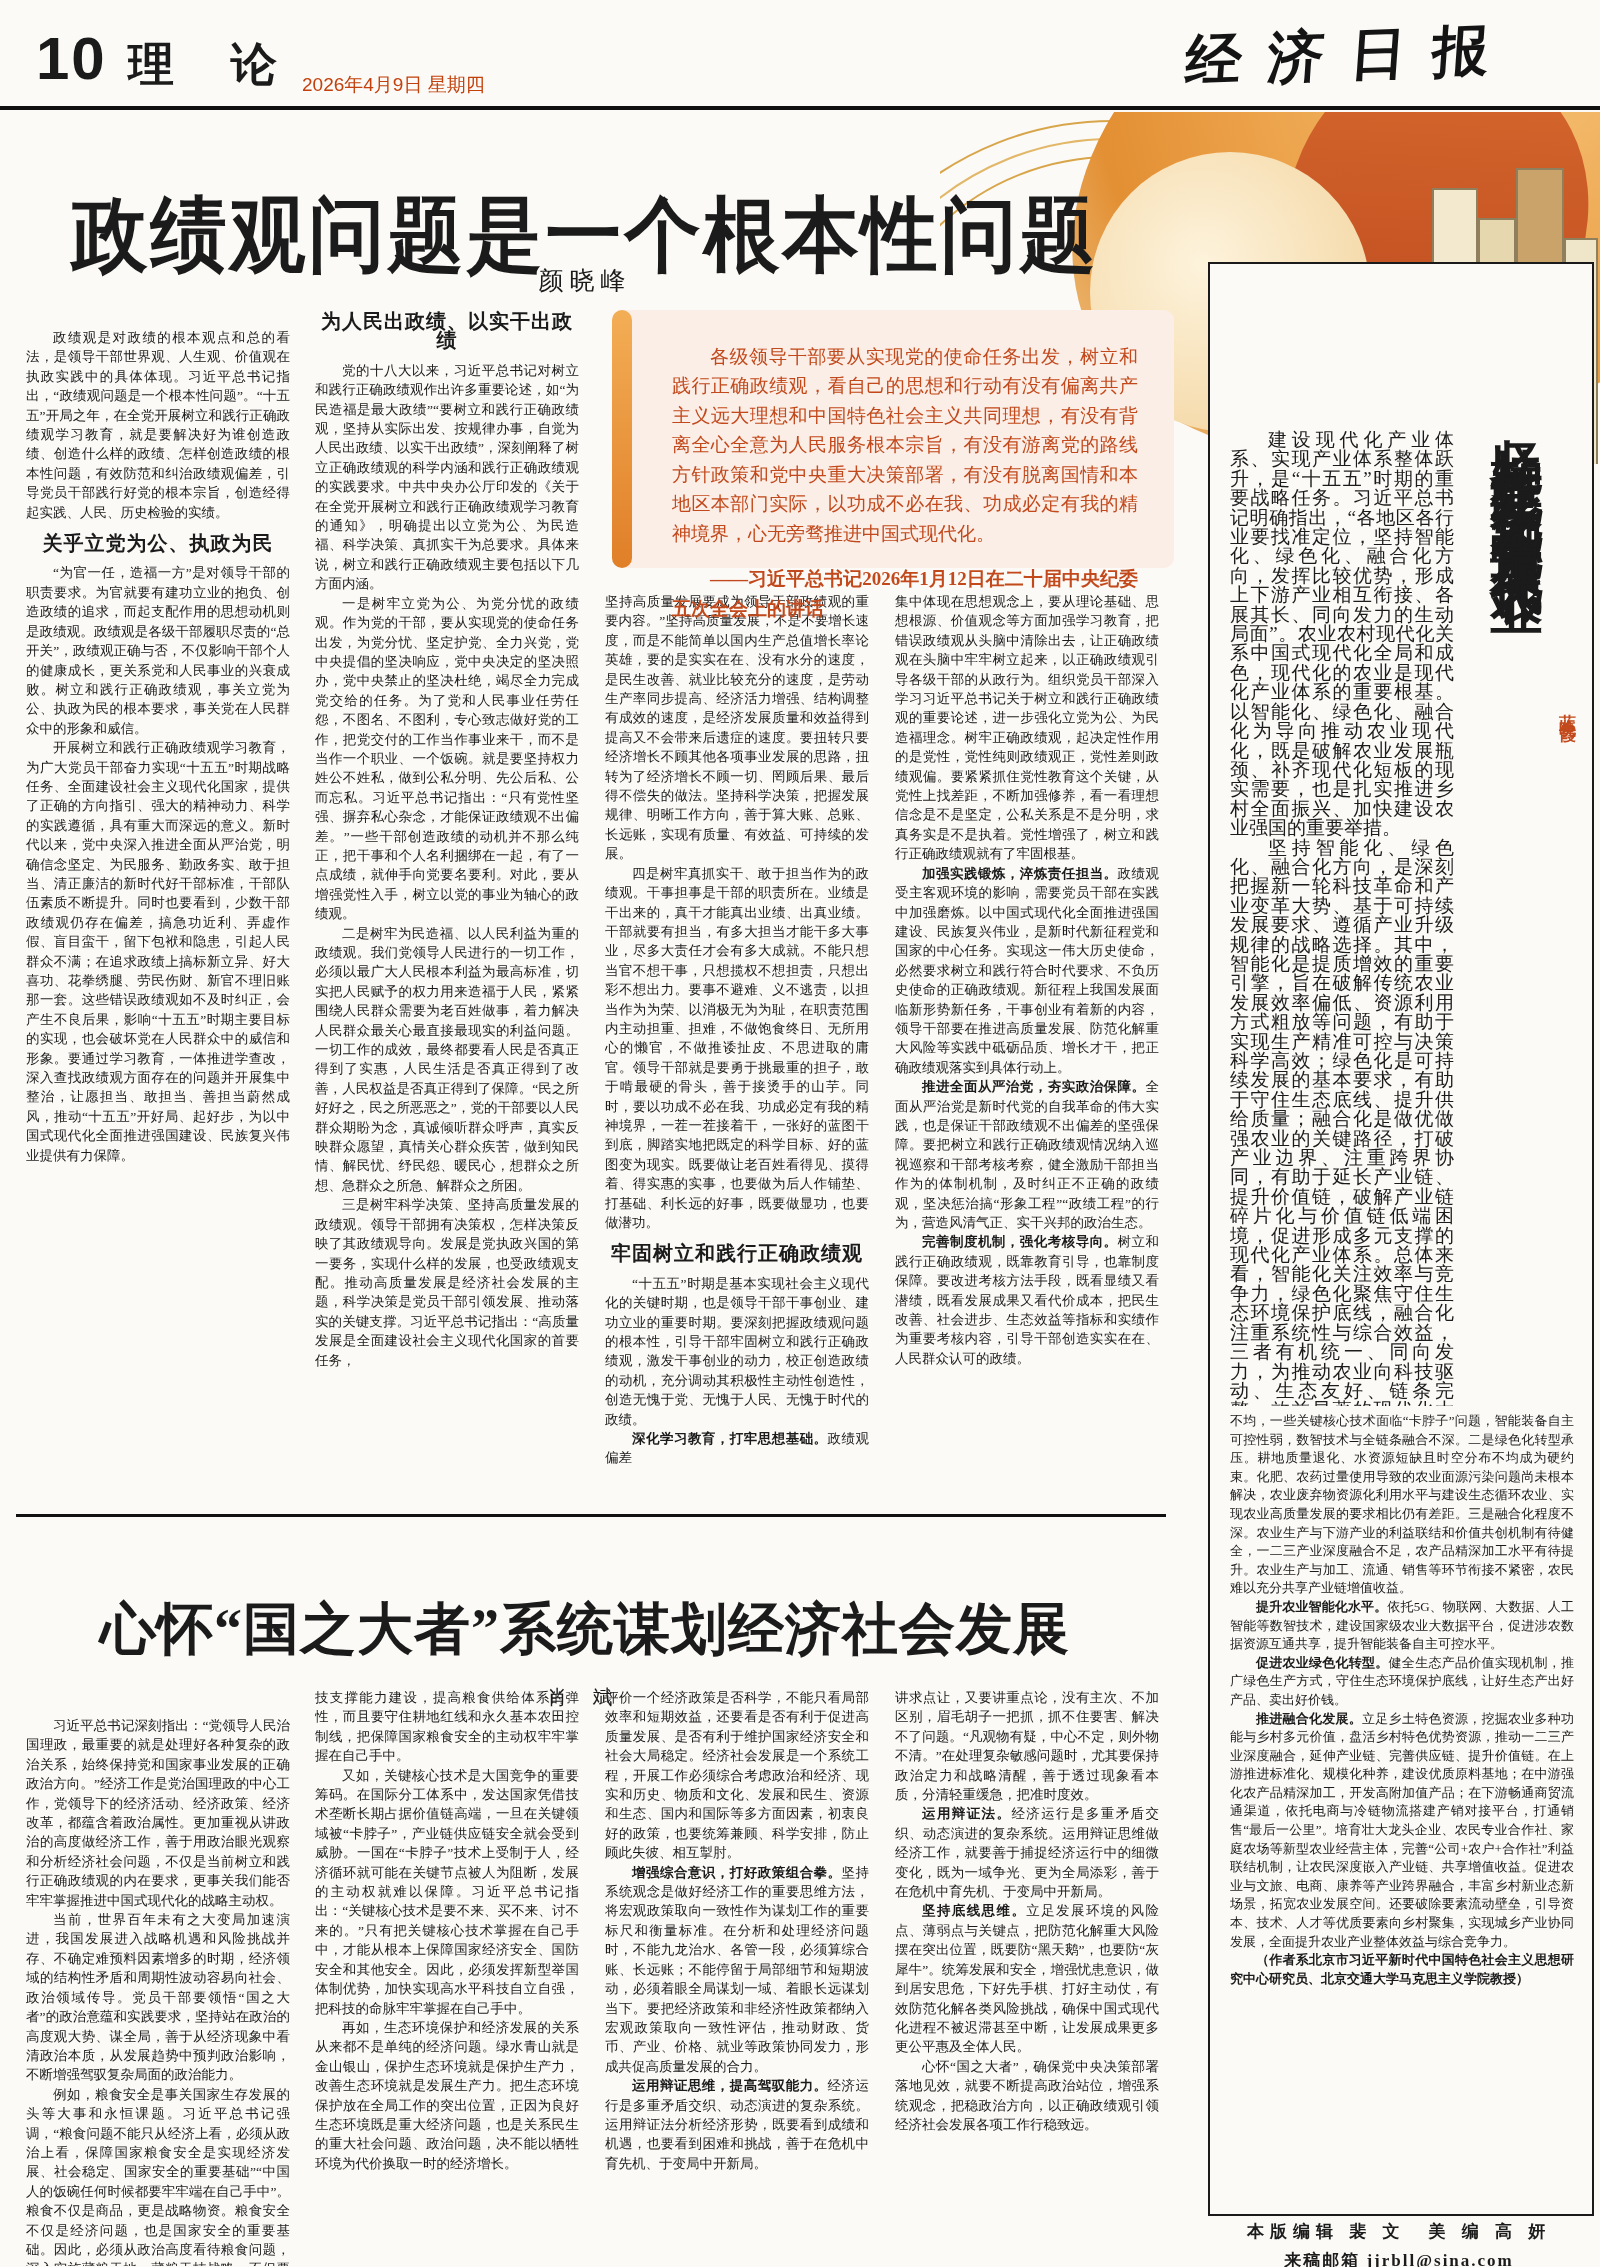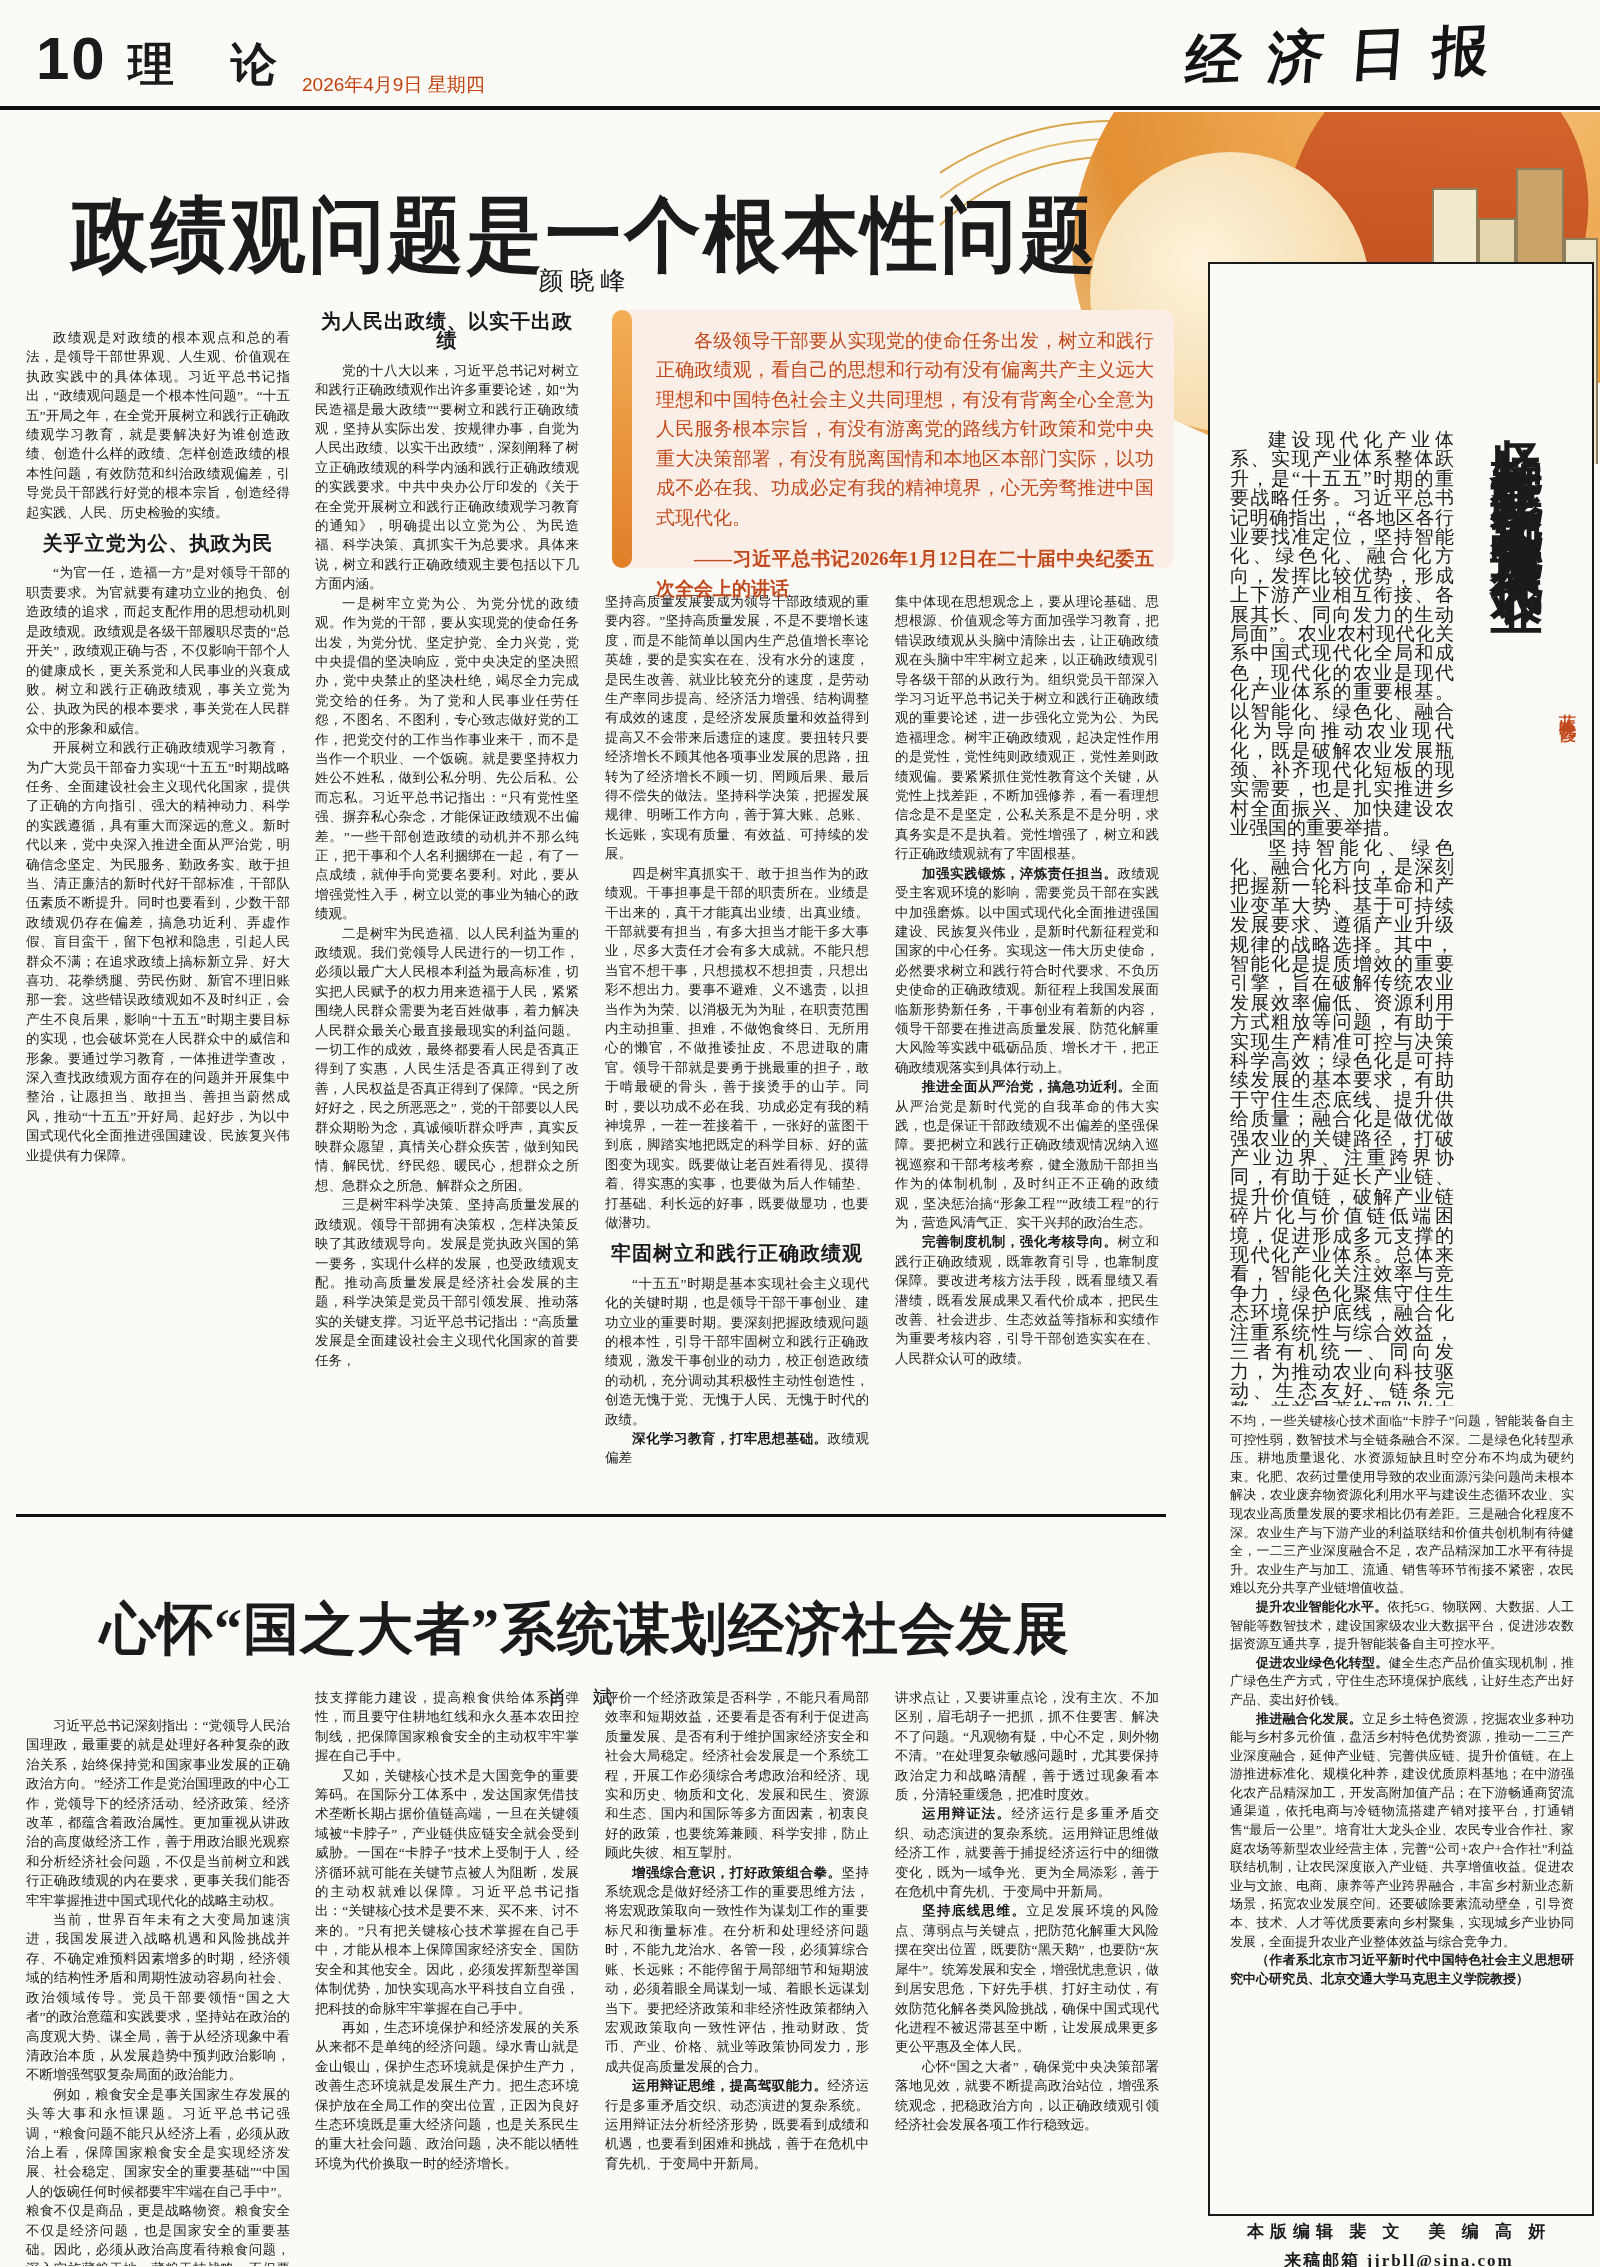--- a/index.html
+++ b/index.html
@@ -38,21 +38,21 @@
   .para{margin:0;text-indent:2em;}
   .para.noind{text-indent:0;}
   .para b{font-family:"Liberation Sans",sans-serif;font-weight:700;}
   .subhead{margin:12px 0 10px 0;text-align:center;font-family:"Liberation Sans",sans-serif;font-size:20px;font-weight:900;letter-spacing:1px;}
   .author-note{font-weight:700;}
   .qspacer{height:292px;}
   
   .quote{left:612px;top:310px;width:562px;height:258px;background:#fbeee6;border-radius:10px;z-index:6;}
   .qbar{position:absolute;left:0;top:0;width:20px;height:258px;border-radius:14px;background:linear-gradient(180deg,#f3ae55,#e07f28);}
   .qtext{position:absolute;left:44px;top:16px;width:498px;color:#c2491c;font-size:19px;line-height:1.55;text-align:justify;}
-  .qtext p{margin:0;text-indent:2em;}
+  .qtext p{margin:16px;text-indent:2em;}
   .qtext .attr{margin-top:12px;font-weight:700;}
   
   .seprule{left:16px;top:1514px;width:1150px;height:3px;background:#101010;}
   .title2{left:0;top:1546px;width:1170px;text-align:center;font-size:56px;font-weight:700;letter-spacing:1px;}
   .byline2{left:0;top:1636px;width:1170px;text-align:center;font-size:20px;letter-spacing:10px;margin-top:48px;}
   .col2r{top:1688px;height:550px;overflow:hidden;text-align:justify;font-size:13.5px;line-height:19.4px;}
   
   .sbox{left:1208px;top:262px;width:382px;height:1950px;border:2px solid #1a1a1a;background:#fbfaf7;z-index:2;}
   .s-intro{left:1230px;top:430px;width:224px;height:976px;overflow:hidden;text-align:justify;font-size:19px;line-height:19.4px;z-index:4;}
   .s-vtitle{left:1482px;top:398px;height:1020px;writing-mode:vertical-rl;text-orientation:upright;font-family:"Liberation Sans",sans-serif;font-size:52px;font-weight:900;letter-spacing:9px;z-index:4;}
@@ -112,21 +112,21 @@
       <h3 class="subhead">牢固树立和践行正确政绩观</h3>
       <p class="para">“十五五”时期是基本实现社会主义现代化的关键时期，也是领导干部干事创业、建功立业的重要时期。要深刻把握政绩观问题的根本性，引导干部牢固树立和践行正确政绩观，激发干事创业的动力，校正创造政绩的动机，充分调动其积极性主动性创造性，创造无愧于党、无愧于人民、无愧于时代的政绩。</p>
       <p class="para"><b>深化学习教育，打牢思想基础。</b>政绩观偏差</p>
     </div>
   </div>
 <div class="abs col c4">
     <div class="qspacer"></div>
     <div>
       <p class="para noind">集中体现在思想观念上，要从理论基础、思想根源、价值观念等方面加强学习教育，把错误政绩观从头脑中清除出去，让正确政绩观在头脑中牢牢树立起来，以正确政绩观引导各级干部的从政行为。组织党员干部深入学习习近平总书记关于树立和践行正确政绩观的重要论述，进一步强化立党为公、为民造福理念。树牢正确政绩观，起决定性作用的是党性，党性纯则政绩观正，党性差则政绩观偏。要紧紧抓住党性教育这个关键，从党性上找差距，不断加强修养，看一看理想信念是不是坚定，公私关系是不是分明，求真务实是不是执着。党性增强了，树立和践行正确政绩观就有了牢固根基。</p>
       <p class="para"><b>加强实践锻炼，淬炼责任担当。</b>政绩观受主客观环境的影响，需要党员干部在实践中加强磨炼。以中国式现代化全面推进强国建设、民族复兴伟业，是新时代新征程党和国家的中心任务。实现这一伟大历史使命，必然要求树立和践行符合时代要求、不负历史使命的正确政绩观。新征程上我国发展面临新形势新任务，干事创业有着新的内容，领导干部要在推进高质量发展、防范化解重大风险等实践中砥砺品质、增长才干，把正确政绩观落实到具体行动上。</p>
-      <p class="para"><b>推进全面从严治党，搞急功近利。</b>全面从严治党是新时代党的自我革命的伟大实践，也是保证干部政绩观不出偏差的坚强保障。要把树立和践行正确政绩观情况纳入巡视巡察和干部考核考察，健全激励干部担当作为的体制机制，及时纠正不正确的政绩观，坚决惩治搞“形象工程”“政绩工程”的行为，营造风清气正、实干兴邦的政治生态。</p>
+      <p class="para"><b>推进全面从严治党，夯实政治保障。</b>全面从严治党是新时代党的自我革命的伟大实践，也是保证干部政绩观不出偏差的坚强保障。要把树立和践行正确政绩观情况纳入巡视巡察和干部考核考察，健全激励干部担当作为的体制机制，及时纠正不正确的政绩观，坚决惩治搞“形象工程”“政绩工程”的行为，营造风清气正、实干兴邦的政治生态。</p>
       <p class="para"><b>完善制度机制，强化考核导向。</b>树立和践行正确政绩观，既靠教育引导，也靠制度保障。要改进考核方法手段，既看显绩又看潜绩，既看发展成果又看代价成本，把民生改善、社会进步、生态效益等指标和实绩作为重要考核内容，引导干部创造实实在在、人民群众认可的政绩。</p>
     </div>
   </div>
 
 <div class="abs quote">
   <div class="qbar"></div>
   <div class="qtext">
     <p>各级领导干部要从实现党的使命任务出发，树立和践行正确政绩观，看自己的思想和行动有没有偏离共产主义远大理想和中国特色社会主义共同理想，有没有背离全心全意为人民服务根本宗旨，有没有游离党的路线方针政策和党中央重大决策部署，有没有脱离国情和本地区本部门实际，以功成不必在我、功成必定有我的精神境界，心无旁骛推进中国式现代化。</p>
     <p class="attr">——习近平总书记2026年1月12日在二十届中央纪委五次全会上的讲话</p>
   </div>

